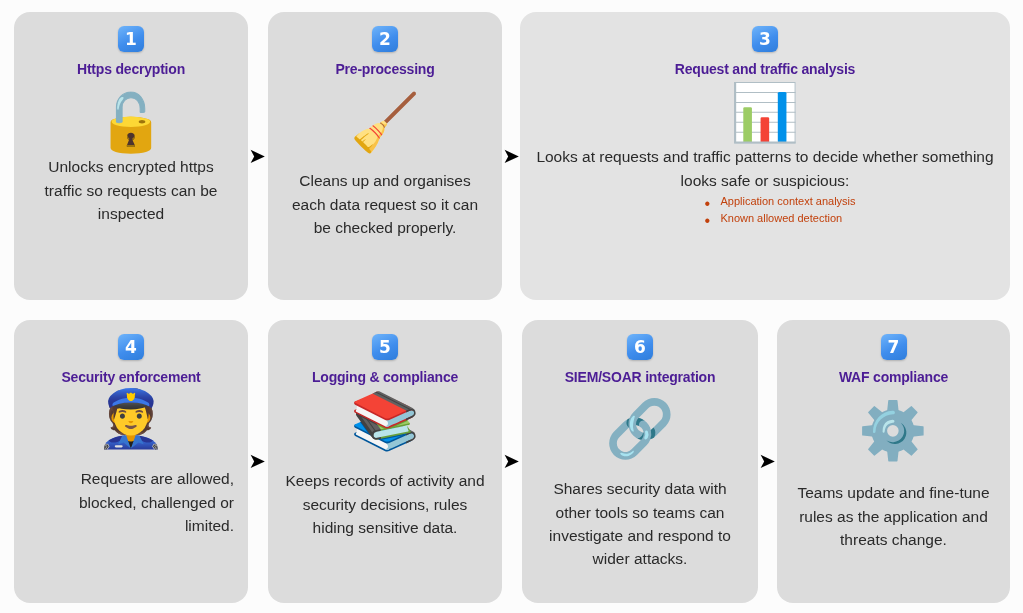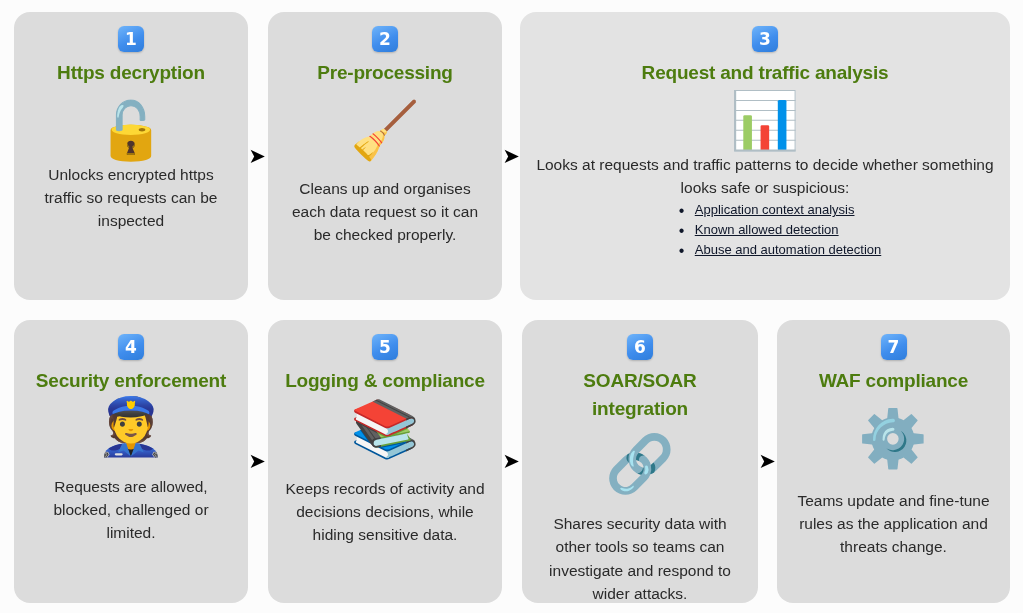--- a/index.html
+++ b/index.html
@@ -40,23 +40,23 @@
     font-weight: bold;
     line-height: 26px;
     text-align: center;
     font-family: "DejaVu Sans", sans-serif;
     box-shadow: 0 1px 2px rgba(0,0,0,.2);
     flex: none;
   }
 
   .card-title {
     margin-top: 7px;
-    font-size: 19px;
+    font-size: 14px;
     font-weight: bold;
-    color: #4d7c0f;
+    color: #4c1d95;
     text-align: center;
     line-height: 1.45;
     letter-spacing: -0.2px;
   }
 
   .icon-wrap {
     display: flex;
     align-items: center;
     justify-content: center;
     font-size: 56px;
@@ -65,35 +65,34 @@
     flex: none;
   }
 
   .card-desc {
     font-size: 15.5px;
     color: #2a2a2a;
     text-align: center;
     line-height: 1.5;
   }
 
-  .card-desc.left { text-align: center; }
+  .card-desc.left { text-align: right; }
 
   .bullets {
     list-style: none;
     margin-top: 1px;
     padding-left: 30px;
     text-align: left;
   }
   .bullets li {
-    font-size: 13px;
-    color: #0f172a;
+    font-size: 11px;
+    color: #c2410c;
     line-height: 1.52;
     position: relative;
     padding-left: 16px;
-    text-decoration: underline;
   }
   .bullets li:before {
     content: "\2022";
     position: absolute;
     left: 0;
     top: -1px;
     font-size: 16px;
   }
 
   
@@ -168,41 +167,40 @@
   </div>
 
   <div class="card wide" id="card3">
     <div class="badge">3</div>
     <div class="card-title">Request and traffic analysis</div>
     <div class="icon-wrap">📊</div>
     <div class="card-desc">Looks at requests and traffic patterns to decide whether something looks safe or suspicious:</div>
     <ul class="bullets">
       <li>Application context analysis</li>
       <li>Known allowed detection</li>
-      <li>Abuse and automation detection</li>
     </ul>
   </div>
 
   <div class="card" id="card4">
     <div class="badge">4</div>
     <div class="card-title">Security enforcement</div>
     <div class="icon-wrap">👮</div>
     <div class="card-desc left">Requests are allowed, blocked, challenged or limited.</div>
   </div>
 
   <div class="card" id="card5">
     <div class="badge">5</div>
     <div class="card-title">Logging &amp; compliance</div>
     <div class="icon-wrap">📚</div>
-    <div class="card-desc">Keeps records of activity and decisions decisions, while hiding sensitive data.</div>
+    <div class="card-desc">Keeps records of activity and security decisions, rules hiding sensitive data.</div>
   </div>
 
   <div class="card" id="card6">
     <div class="badge">6</div>
-    <div class="card-title">SOAR/SOAR integration</div>
+    <div class="card-title">SIEM/SOAR integration</div>
     <div class="icon-wrap">🔗</div>
     <div class="card-desc">Shares security data with other tools so teams can investigate and respond to wider attacks.</div>
   </div>
 
   <div class="card" id="card7">
     <div class="badge">7</div>
     <div class="card-title">WAF compliance</div>
     <div class="icon-wrap">⚙️</div>
     <div class="card-desc">Teams update and fine-tune rules as the application and threats change.</div>
   </div>

